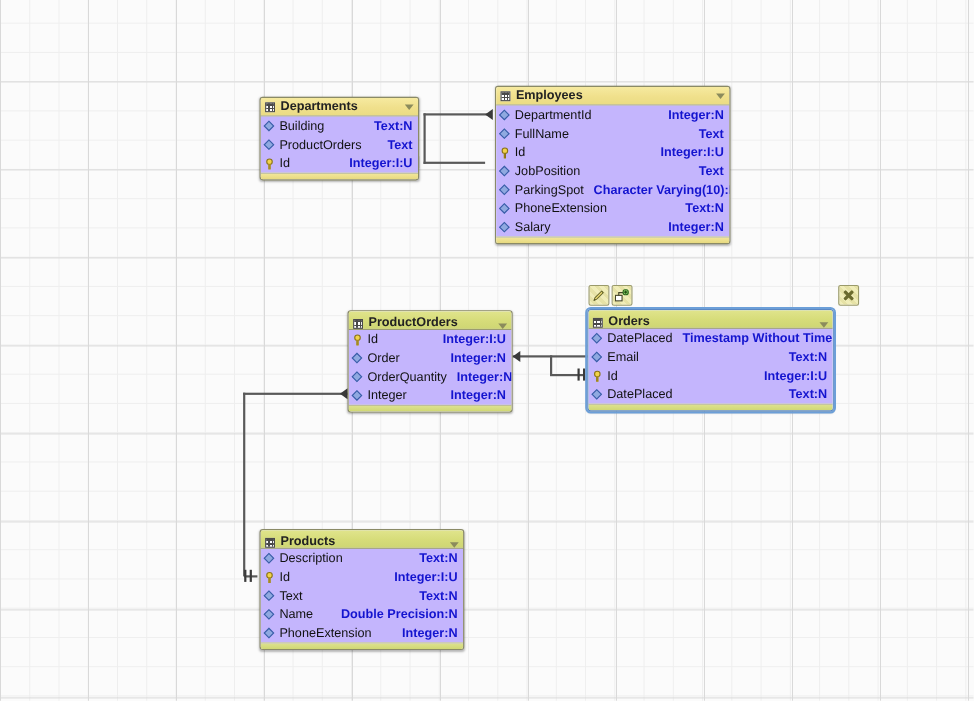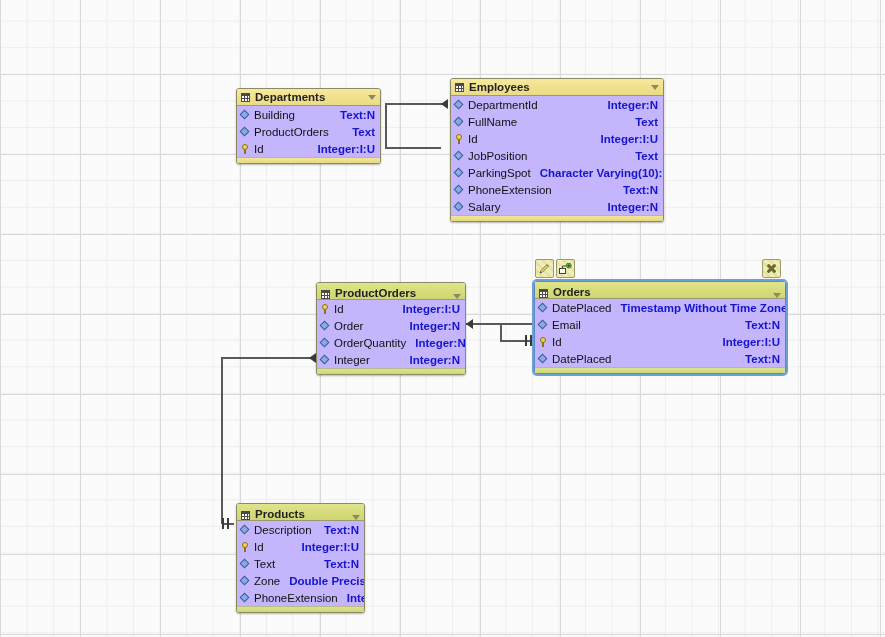--- a/index.html
+++ b/index.html
@@ -260,21 +260,21 @@
       </div>
       <div class="row">
         <span class="ico diamond"></span>
         <span class="fname">Integer</span>
         <span class="ftype">Integer:N</span>
       </div>
     </div>
     <div class="tfoot olive"></div>
   </div>
 
-  <div class="table selected" style="left:534px;top:281px;width:252px;">
+  <div class="table selected" style="left:534px;top:281px;width:224px;">
     <div class="thead olive">
       <span class="grid-ico"></span>
       <span class="tname">Orders</span>
       <span class="caret"></span>
     </div>
     <div class="tbody">
       <div class="row">
         <span class="ico diamond"></span>
         <span class="fname">DatePlaced</span>
         <span class="ftype">Timestamp Without Time Zone:N</span>
@@ -291,21 +291,21 @@
       </div>
       <div class="row">
         <span class="ico diamond"></span>
         <span class="fname">DatePlaced</span>
         <span class="ftype">Text:N</span>
       </div>
     </div>
     <div class="tfoot olive"></div>
   </div>
 
-  <div class="table" style="left:236px;top:503px;width:129px;">
+  <div class="table" style="left:236px;top:481px;width:186px;">
     <div class="thead olive">
       <span class="grid-ico"></span>
       <span class="tname">Products</span>
       <span class="caret"></span>
     </div>
     <div class="tbody">
       <div class="row">
         <span class="ico diamond"></span>
         <span class="fname">Description</span>
         <span class="ftype">Text:N</span>
@@ -315,21 +315,21 @@
         <span class="fname">Id</span>
         <span class="ftype">Integer:I:U</span>
       </div>
       <div class="row">
         <span class="ico diamond"></span>
         <span class="fname">Text</span>
         <span class="ftype">Text:N</span>
       </div>
       <div class="row">
         <span class="ico diamond"></span>
-        <span class="fname">Zone</span>
+        <span class="fname">Name</span>
         <span class="ftype">Double Precision:N</span>
       </div>
       <div class="row">
         <span class="ico diamond"></span>
         <span class="fname">PhoneExtension</span>
         <span class="ftype">Integer:N</span>
       </div>
     </div>
     <div class="tfoot olive"></div>
   </div>

